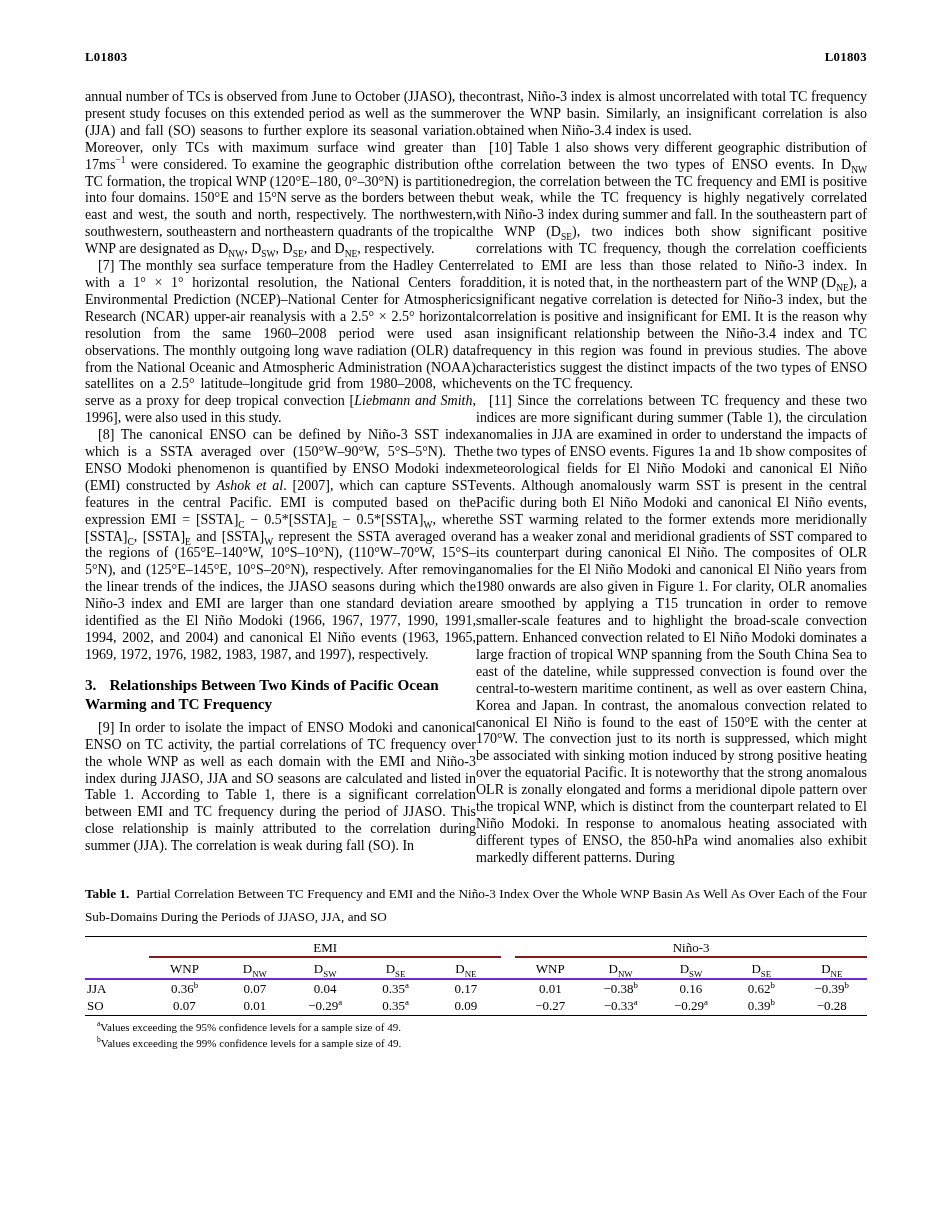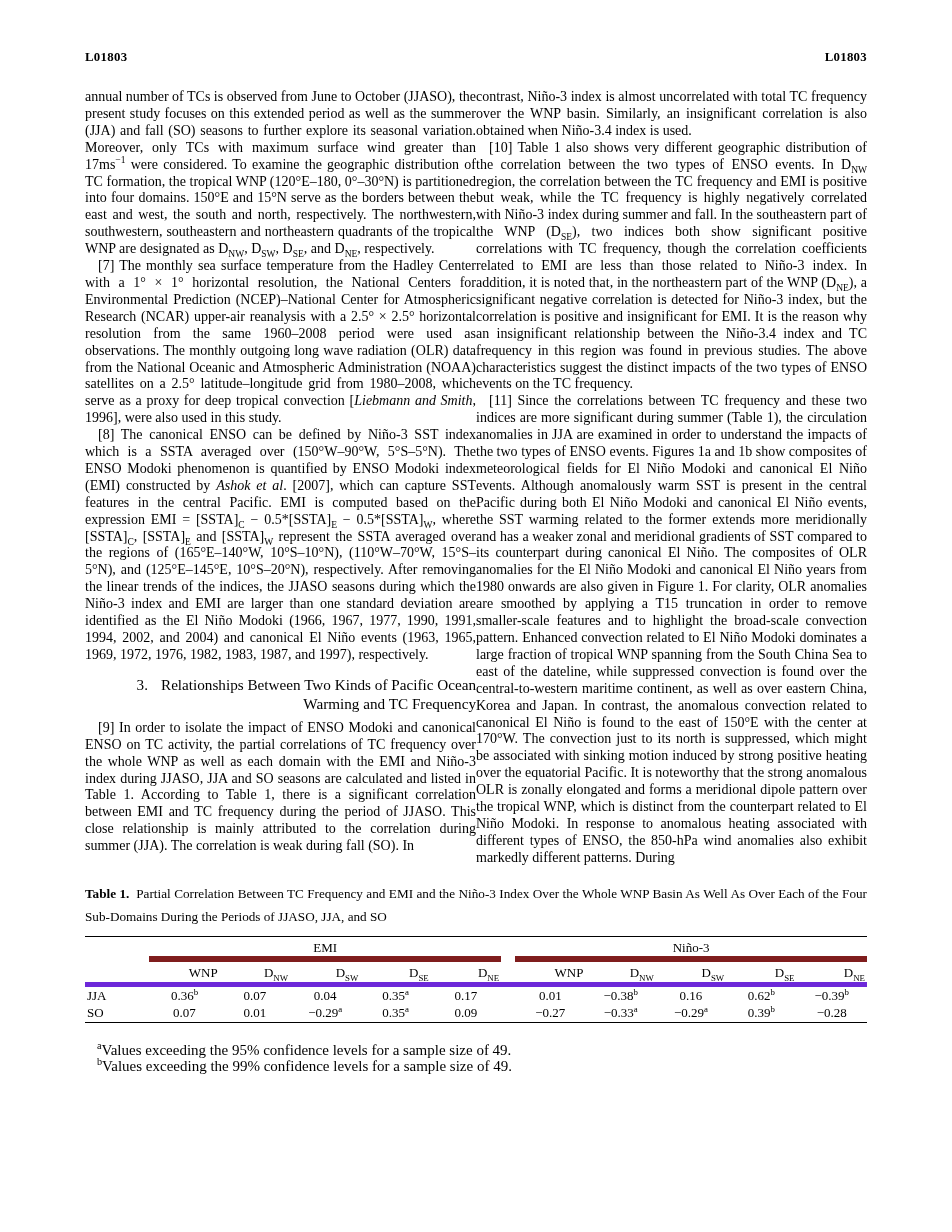--- a/index.html
+++ b/index.html
@@ -20,42 +20,42 @@
 
   
   .cols { display:flex; }
   .col { flex:1; min-width:0; font-size:14px; line-height:16.9px; text-align:justify; }
   .col p { margin:0; }
   .col p.indent { text-indent:13px; }
   sup { font-size:0.68em; line-height:0; vertical-align:super; }
   sub { font-size:0.68em; line-height:0; vertical-align:sub; }
 
   h2.sec-heading {
-    font-size:15.2px; font-weight:normal; line-height:19.5px;
-    margin:11px 0 6px 0; text-align:right;
+    font-size:15.2px; font-weight:bold; line-height:19.5px;
+    margin:11px 0 6px 0; text-align:left;
   }
   .secnum { margin-right:13px; }
 
   
   .table-block { margin-top:15px; }
   .caption { font-size:13.2px; line-height:23px; text-align:justify; }
   table.datatable {
     width:100%; border-collapse:collapse; table-layout:fixed;
     margin-top:8px; font-size:13px;
     border-top:1.5px solid #000; border-bottom:1.5px solid #000;
   }
   .datatable th, .datatable td {
     font-weight:normal; padding:1px 2px; text-align:center; white-space:nowrap;
     line-height:15.6px;
   }
   .datatable th.lbl, .datatable td.lbl { text-align:left; }
   .datatable tr.grouprow th { padding-top:3px; }
-  .datatable tr.grouprow th.group { border-bottom:6px solid #7f1d1d; }
-  .datatable tr.colhead th { border-bottom:5px solid #6d28d9; padding-top:3px;text-align:right; }
-  .footnotes { font-size:15px; line-height:15.6px; margin-top:20px; }
+  .datatable tr.grouprow th.group { border-bottom:2px solid #7f1d1d; }
+  .datatable tr.colhead th { border-bottom:2px solid #6d28d9; padding-top:3px; }
+  .footnotes { font-size:11px; line-height:15.6px; margin-top:4px; }
   .footnotes .fn { padding-left:12px; }
 
   .footer { text-align:center; font-size:13px; margin-top:28px; }
 </style>
 </head>
 <body>
 
 <div class="page">
 
   <div class="running-head">

